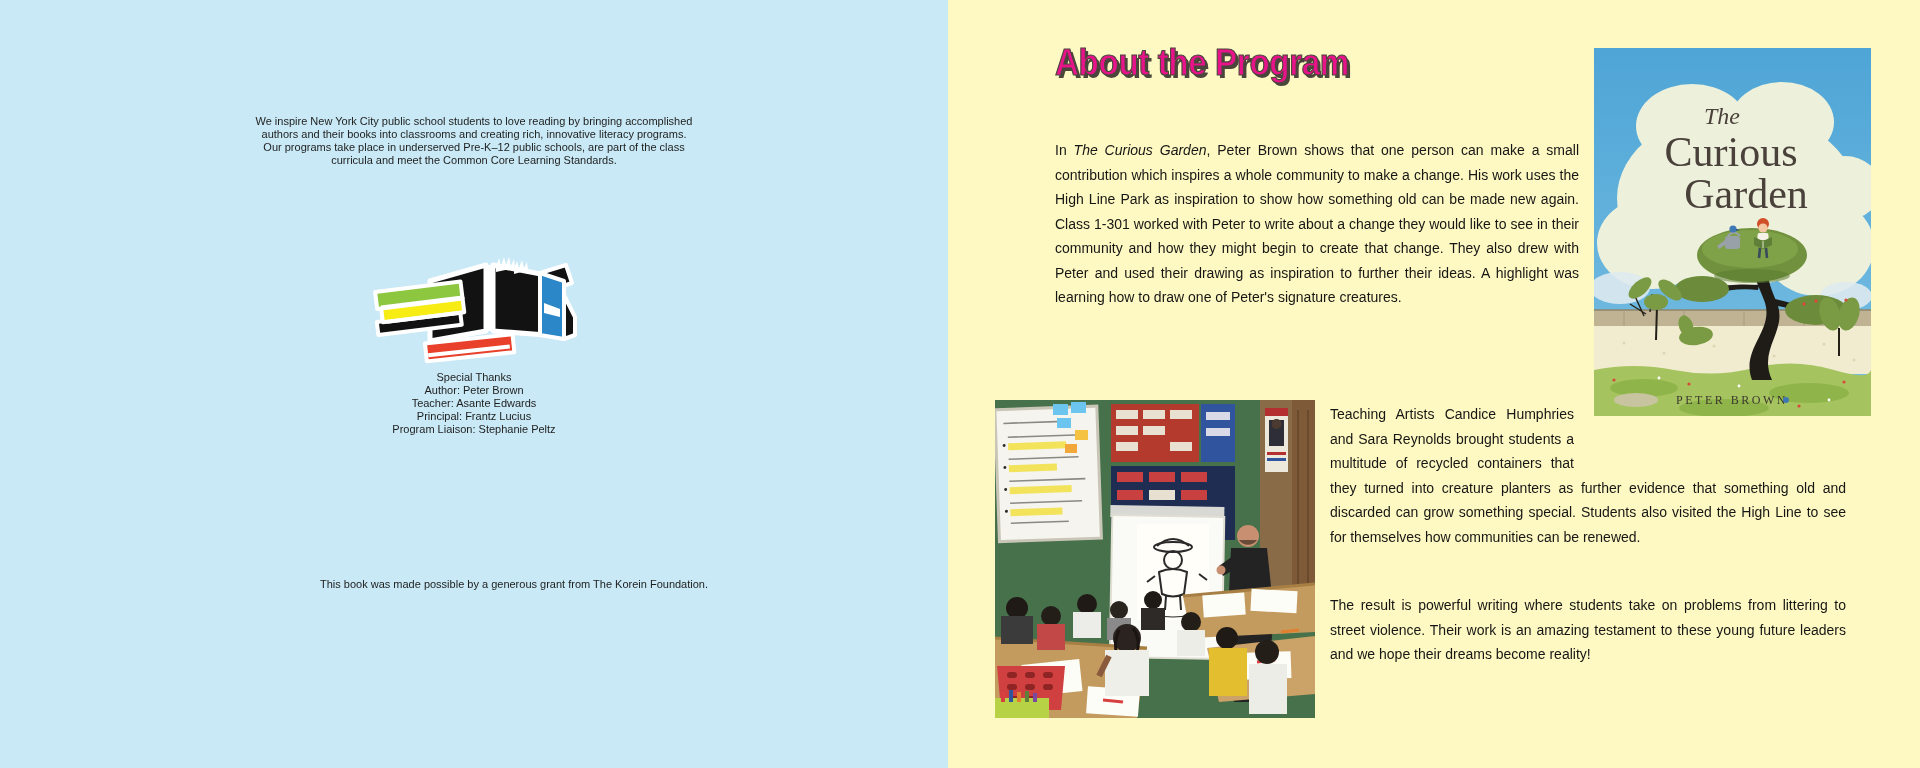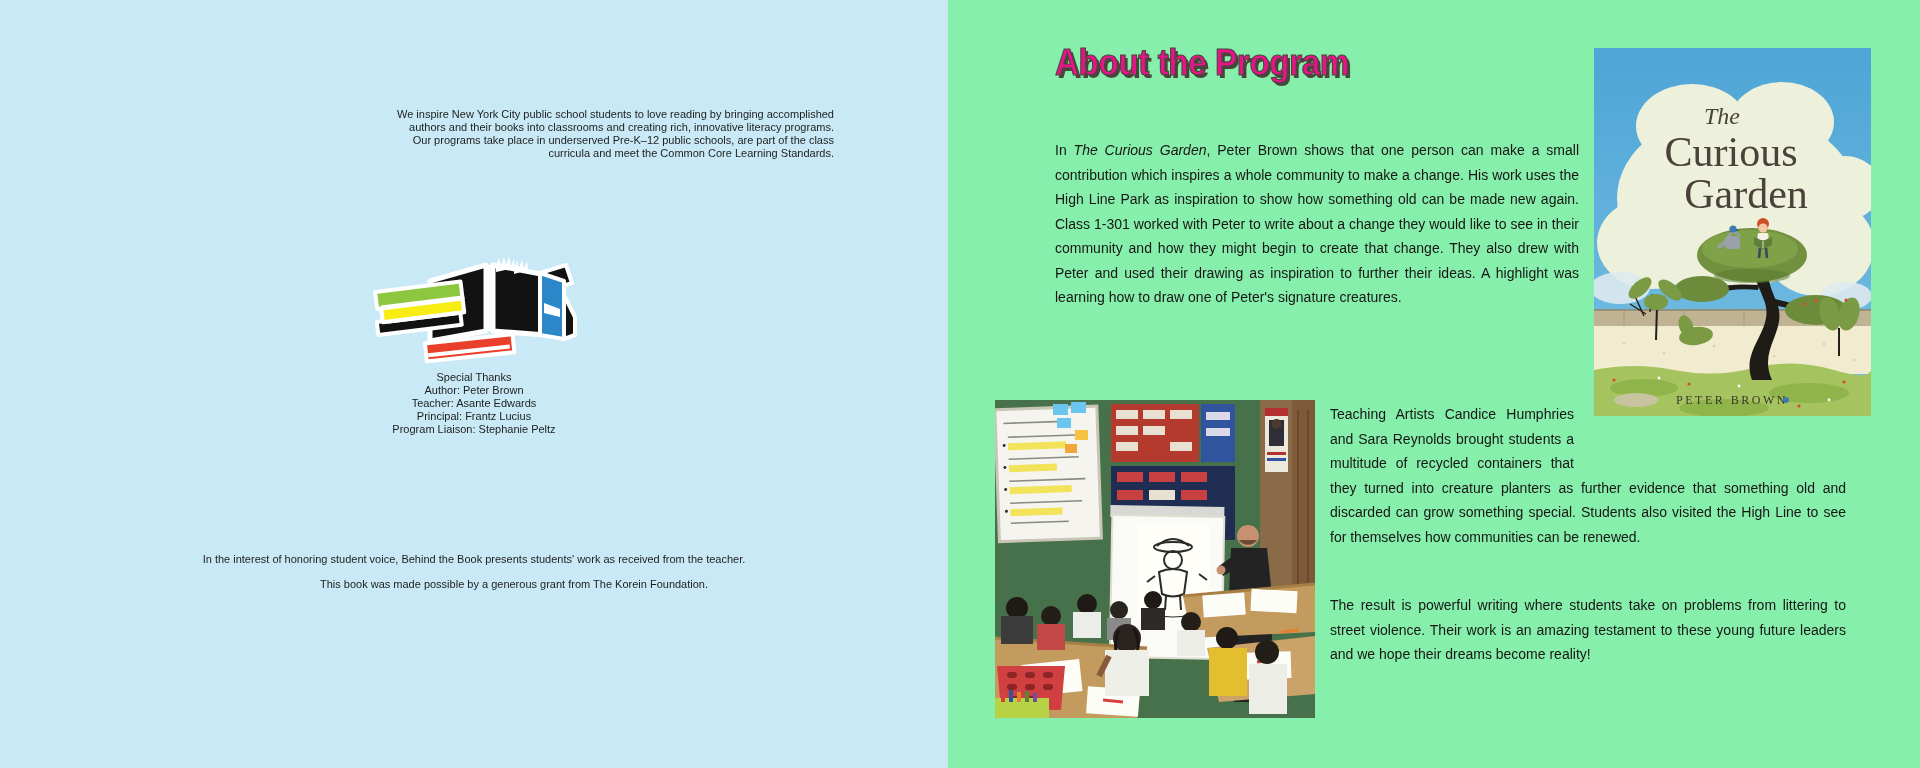--- a/index.html
+++ b/index.html
@@ -3,30 +3,30 @@
 <meta charset="utf-8">
 <style>
   * { margin:0; padding:0; box-sizing:border-box; }
   body { background:#ffffff; font-family:"Liberation Sans", sans-serif; }
   .spread { position:relative; width:1920px; height:768px; overflow:hidden; }
 
   
   .page-left { position:absolute; left:0; top:0; width:948px; height:768px; background:#C9E9F7; }
   .lp-block { position:absolute; left:114px; width:720px; text-align:center;
               font-size:11px; line-height:13px; color:#1e1e1c; white-space:pre-line; }
-  .lp-mission   { top:108px;text-align:right; }
+  .lp-mission   { top:115px; }
   .lp-contact   { top:181px; }
   .lp-thanks    { top:371px; }
   .lp-vols      { top:448px; }
   .lp-voice     { top:553px; white-space:pre; left:0; width:948px; }
   .lp-grant     { top:578px; white-space:pre; left:0; width:1028px; }
   .lp-logo { position:absolute; left:368px; top:243px; width:212px; height:122px; }
 
   
-  .page-right { position:absolute; left:948px; top:0; width:972px; height:768px; background:#86efac; }
+  .page-right { position:absolute; left:948px; top:0; width:972px; height:768px; background:#fef9c3; }
   .rp-heading { position:absolute; left:107px; top:42px;
                 font-size:37px; font-weight:bold; letter-spacing:-0.5px;
                 color:#E61389; -webkit-text-stroke:1.2px #4a463c;
                 text-shadow:3px 3px 0 #4a463c; transform:scaleX(0.9); transform-origin:left top;
                 white-space:nowrap; }
   .rp-body { font-size:14px; line-height:24.5px; color:#161614; text-align:justify; }
   .rp-intro { position:absolute; left:107px; top:138px; width:524px; }
   .rp-para2 { position:absolute; left:382px; top:402px; width:516px; }
   .rp-para3 { position:absolute; left:382px; top:593px; width:516px; }
   .cover-spacer { float:right; width:272px; height:52px; }
@@ -84,21 +84,20 @@
       <rect x="60" y="106" width="82" height="4" transform="rotate(-6 100 108)" fill="#ffffff"></rect>
     </svg>
 
     <div class="lp-block lp-thanks">Special Thanks
 Author: Peter Brown
 Teacher: Asante Edwards
 Principal: Frantz Lucius
 Program Liaison: Stephanie Peltz</div>
 
 
-    <div class="lp-block lp-voice">In the interest of honoring student voice, Behind the Book presents students' work as received from the teacher.</div>
 
     <div class="lp-block lp-grant">This book was made possible by a generous grant from The Korein Foundation.</div>
   </div>
 
   <div class="page-right">
 
     <h1 class="rp-heading">About the Program</h1>
 
     <p class="rp-body rp-intro"><span>In </span><span class="italic">The Curious Garden</span><span>, Peter Brown shows that one person can make a small contribution which inspires a whole community to make a change. His work uses the High Line Park as inspiration to show how something old can be made new again. Class 1-301 worked with Peter to write about a change they would like to see in their community and how they might begin to create that change. They also drew with Peter and used their drawing as inspiration to further their ideas.  A highlight was learning how to draw one of Peter's signature creatures.</span></p>
 

